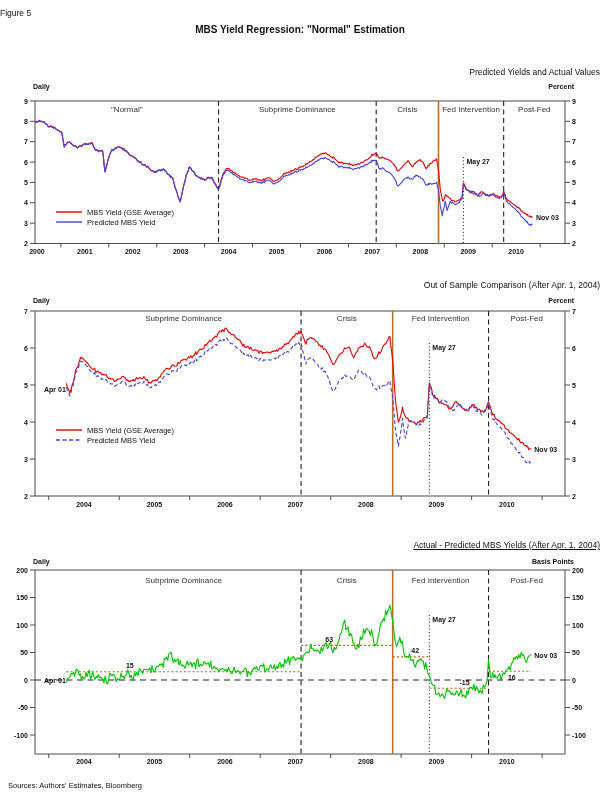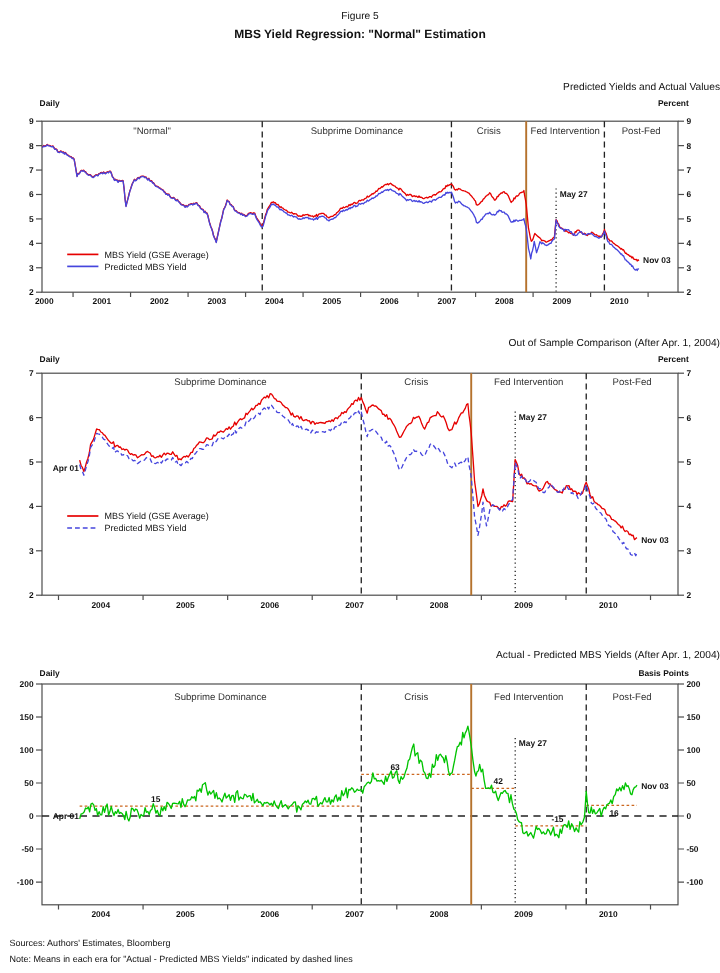--- a/index.html
+++ b/index.html
@@ -1,22 +1,22 @@
 <!DOCTYPE html>
 <html><head>
 <meta charset="utf-8">
 <style>
   html,body{margin:0;padding:0;background:#888;}
   .page{position:relative;width:600px;height:811px;background:#fff;overflow:hidden;
         font-family:"Liberation Sans","DejaVu Sans",sans-serif;color:#111;}
   .abs{position:absolute;text-align:center;}
-  .fig-label{top:8px;left:0;width:600px;text-align:center;font-size:8.5px;}
+  .fig-label{top:8px;left:0;width:600px;text-align:left;font-size:8.5px;}
   .fig-title{top:24px;left:0;width:600px;text-align:center;font-size:10px;font-weight:bold;}
   .chart-title{left:0;width:600px;text-align:right;font-size:8.5px;}
-  .t1{top:67px;} .t2{top:280px;} .t3{top:540px;}
+  .t1{top:67px;} .t2{top:280px;} .t3{top:540px;text-decoration:underline;}
   .unit{font-size:7px;font-weight:bold;}
   .ul{left:33px;} .ur{right:26px;text-align:right;}
   .u1{top:83px;} .u2{top:297px;} .u3{top:558px;}
   .src{top:781px;left:8px;font-size:7.5px;}
   .note{top:795px;left:8px;font-size:7.5px;}
   svg#figure-svg{position:absolute;top:0;left:0;}
   svg text{font-family:"Liberation Sans","DejaVu Sans",sans-serif;font-size:7px;font-weight:bold;fill:#111;}
   svg text.era{font-size:8px;font-weight:normal;fill:#333;}
   svg text.leg{font-size:7.5px;font-weight:normal;fill:#111;}
 </style>
@@ -239,14 +239,13 @@
         <text x="346.86835106382733" y="583" text-anchor="middle" class="era">Crisis</text>
         <text x="440.60505319149" y="583" text-anchor="middle" class="era">Fed Intervention</text>
         <text x="526.7652925531901" y="583" text-anchor="middle" class="era">Post-Fed</text>
         <text x="44" y="682.5149476831091">Apr 01</text>
         <polyline points="66.4,682.4 67.6,678.2 68.8,678.0 70.1,676.7 71.3,673.3 72.4,674.0 73.6,672.5 74.7,676.5 75.8,670.1 76.9,669.3 78.1,670.7 79.2,675.3 80.3,673.8 81.4,679.4 82.6,676.4 83.7,679.0 84.8,679.0 86.0,672.2 87.1,676.9 88.2,672.8 89.3,670.0 90.5,679.3 91.6,676.3 92.7,672.0 93.8,676.4 95.0,679.6 96.1,676.4 97.2,677.8 98.4,674.5 99.5,677.9 100.6,677.0 101.7,677.9 102.9,679.6 104.0,683.0 105.1,676.1 106.3,681.8 107.4,684.1 108.5,680.9 109.6,673.4 110.8,674.1 111.9,676.0 113.0,674.2 114.1,674.6 115.3,677.8 116.4,681.8 117.5,678.7 118.7,679.8 119.8,679.5 120.9,673.1 122.0,676.9 123.2,676.3 124.3,678.8 125.4,675.4 126.6,674.4 127.7,669.7 128.8,672.8 129.9,677.6 131.1,675.3 132.2,678.8 133.3,679.8 134.5,672.6 135.7,675.7 136.8,672.1 138.0,675.3 139.2,668.6 140.4,669.6 141.5,671.4 142.7,673.7 143.9,669.4 145.1,669.2 146.2,669.4 147.4,669.7 148.5,669.9 149.7,667.8 150.8,672.9 151.9,665.5 153.1,670.3 154.2,672.3 155.3,669.7 156.4,666.5 157.6,666.7 158.7,666.4 159.8,663.9 160.9,665.1 162.1,663.7 163.2,667.4 164.3,658.5 165.5,659.3 166.6,657.2 167.7,660.3 168.8,653.9 170.0,653.1 171.1,652.2 172.2,658.1 173.3,662.6 174.5,659.4 175.6,661.7 176.8,660.3 178.0,658.7 179.1,665.2 180.3,660.5 181.5,665.8 182.7,665.0 183.8,666.0 185.0,668.3 186.2,664.4 187.4,661.0 188.5,665.0 189.7,663.8 190.9,662.2 192.1,666.9 193.2,663.1 194.4,662.9 195.6,668.6 196.7,660.6 197.9,658.9 199.1,666.7 200.3,664.2 201.4,665.2 202.6,665.7 203.8,661.9 205.0,662.5 206.1,664.2 207.3,663.3 208.5,663.1 209.7,667.2 210.8,661.2 212.0,669.1 213.2,667.8 214.4,666.1 215.5,668.7 216.7,668.1 217.9,669.6 219.1,671.5 220.2,668.9 221.4,669.3 222.6,668.6 223.8,669.4 224.9,670.8 226.1,669.4 227.3,671.4 228.5,667.4 229.6,670.7 230.8,672.5 232.0,673.8 233.2,670.0 234.3,667.2 235.5,672.5 236.7,671.5 237.9,670.5 239.0,672.0 240.2,674.1 241.4,672.1 242.6,671.3 243.7,670.1 244.9,668.5 246.1,668.3 247.3,676.7 248.4,671.7 249.6,672.8 250.8,674.9 252.0,670.3 253.1,669.4 254.3,667.5 255.5,668.8 256.7,666.8 257.8,669.9 259.0,670.1 260.2,665.5 261.4,665.3 262.5,666.5 263.7,663.6 264.9,671.9 266.1,670.4 267.2,668.9 268.4,670.0 269.6,667.0 270.8,664.7 271.9,668.2 273.1,668.3 274.3,664.6 275.4,670.1 276.6,666.5 277.8,668.3 279.0,664.0 280.1,662.4 281.3,667.6 282.5,664.3 283.7,667.0 284.8,658.8 286.0,663.1 287.2,661.1 288.4,656.6 289.5,664.8 290.7,657.9 291.9,658.3 293.1,656.5 294.2,657.5 295.4,660.2 296.5,659.3 297.7,657.6 298.8,658.7 299.9,658.4 301.1,657.7 302.3,661.0 303.5,655.6 304.8,654.0 306.0,652.4 307.2,651.8 308.3,653.0 309.5,651.1 310.7,644.0 311.9,649.0 313.0,648.7 314.2,650.9 315.4,650.6 316.6,651.0 317.7,650.2 318.9,651.7 320.1,653.6 321.3,646.9 322.4,651.2 323.6,647.7 324.8,645.1 326.0,642.4 327.1,648.5 328.3,647.6 329.5,643.7 330.7,642.3 331.8,650.1 333.0,652.8 334.2,647.2 335.4,649.4 336.6,647.8 337.9,643.2 339.1,640.3 340.2,634.0 341.4,632.6 342.5,627.6 343.6,623.1 344.8,620.0 345.9,629.9 347.0,628.1 348.1,627.2 349.3,636.1 350.4,633.4 351.6,634.9 352.9,642.6 354.1,644.2 355.3,648.4 356.6,648.9 357.8,644.4 359.0,647.8 360.3,636.9 361.4,639.5 362.5,637.9 363.6,628.8 364.8,633.6 365.9,629.3 367.0,628.5 368.2,630.4 369.3,631.5 370.4,635.5 371.5,629.7 372.6,634.7 373.7,642.4 374.7,646.2 375.8,644.5 376.8,644.1 377.9,638.3 378.9,633.5 380.0,627.3 381.1,622.2 382.2,621.7 383.4,618.5 384.5,620.8 385.6,610.3 386.7,614.9 387.7,610.9 388.8,608.9 389.9,605.1 390.8,609.7 391.7,615.1 392.7,621.7 394.1,633.4 395.5,643.1 396.6,646.7 397.6,643.1 398.7,642.3 399.7,637.0 401.0,643.2 402.2,641.0 403.4,649.8 404.7,656.9 405.9,657.0 407.1,656.5 408.4,657.3 409.6,654.3 410.7,660.1 411.8,660.7 413.0,659.3 414.1,664.0 415.2,667.1 416.4,663.7 417.5,660.5 418.6,661.1 419.7,659.5 420.9,658.7 422.1,660.9 423.3,661.1 424.6,668.9 425.8,662.3 427.0,669.7 428.2,674.3 429.3,675.2 430.4,678.2 431.4,683.1 432.5,684.7 433.6,685.4 434.6,685.6 435.7,694.0 436.7,694.7 437.8,693.9 438.9,692.9 440.0,696.7 441.2,695.2 442.3,693.8 443.4,696.0 444.6,698.4 445.7,693.7 446.8,688.7 447.9,691.2 449.1,690.3 450.3,692.0 451.5,694.7 452.8,693.2 454.0,695.1 455.2,694.7 456.5,690.9 457.7,692.5 458.9,695.9 460.1,692.8 461.2,689.3 462.3,696.6 463.4,695.2 464.6,696.1 465.7,698.1 466.8,691.0 468.0,694.5 469.1,688.8 470.2,687.2 471.4,687.4 472.7,689.4 473.9,684.0 475.1,691.2 476.4,686.4 477.6,688.8 478.8,693.0 480.1,689.9 481.1,691.9 482.2,693.4 483.2,684.8 484.3,687.3 485.7,685.0 487.1,680.9 488.5,659.4 489.6,669.9 490.6,677.2 491.7,677.6 492.8,672.5 493.8,677.8 494.9,674.6 496.1,678.2 497.3,677.5 498.6,675.5 499.8,673.7 501.0,680.2 502.3,675.1 503.5,672.7 504.7,674.1 505.8,670.4 506.9,669.9 507.9,669.3 509.0,666.6 510.2,669.7 511.4,663.9 512.7,662.2 513.9,657.5 515.1,659.0 516.4,656.2 517.6,659.1 518.8,654.7 520.0,658.0 521.2,652.4 522.4,655.5 523.4,654.7 524.5,657.6 525.5,661.6 526.6,662.3 527.6,658.2 528.7,656.1 529.8,655.7 530.8,654.3" fill="none" stroke="#00c300" stroke-width="1.1" stroke-linejoin="round" stroke-dasharray="none"></polyline>
         <text x="534.3178191489271" y="657.7615844544096">Nov 03</text>
       </g>
     </svg>
 
   <div class="abs src">Sources: Authors' Estimates, Bloomberg</div>
-  <div class="abs note">Note: Means in each era for "Actual - Predicted MBS Yields" indicated by dashed lines</div>
 </div>
 
 </body></html>

